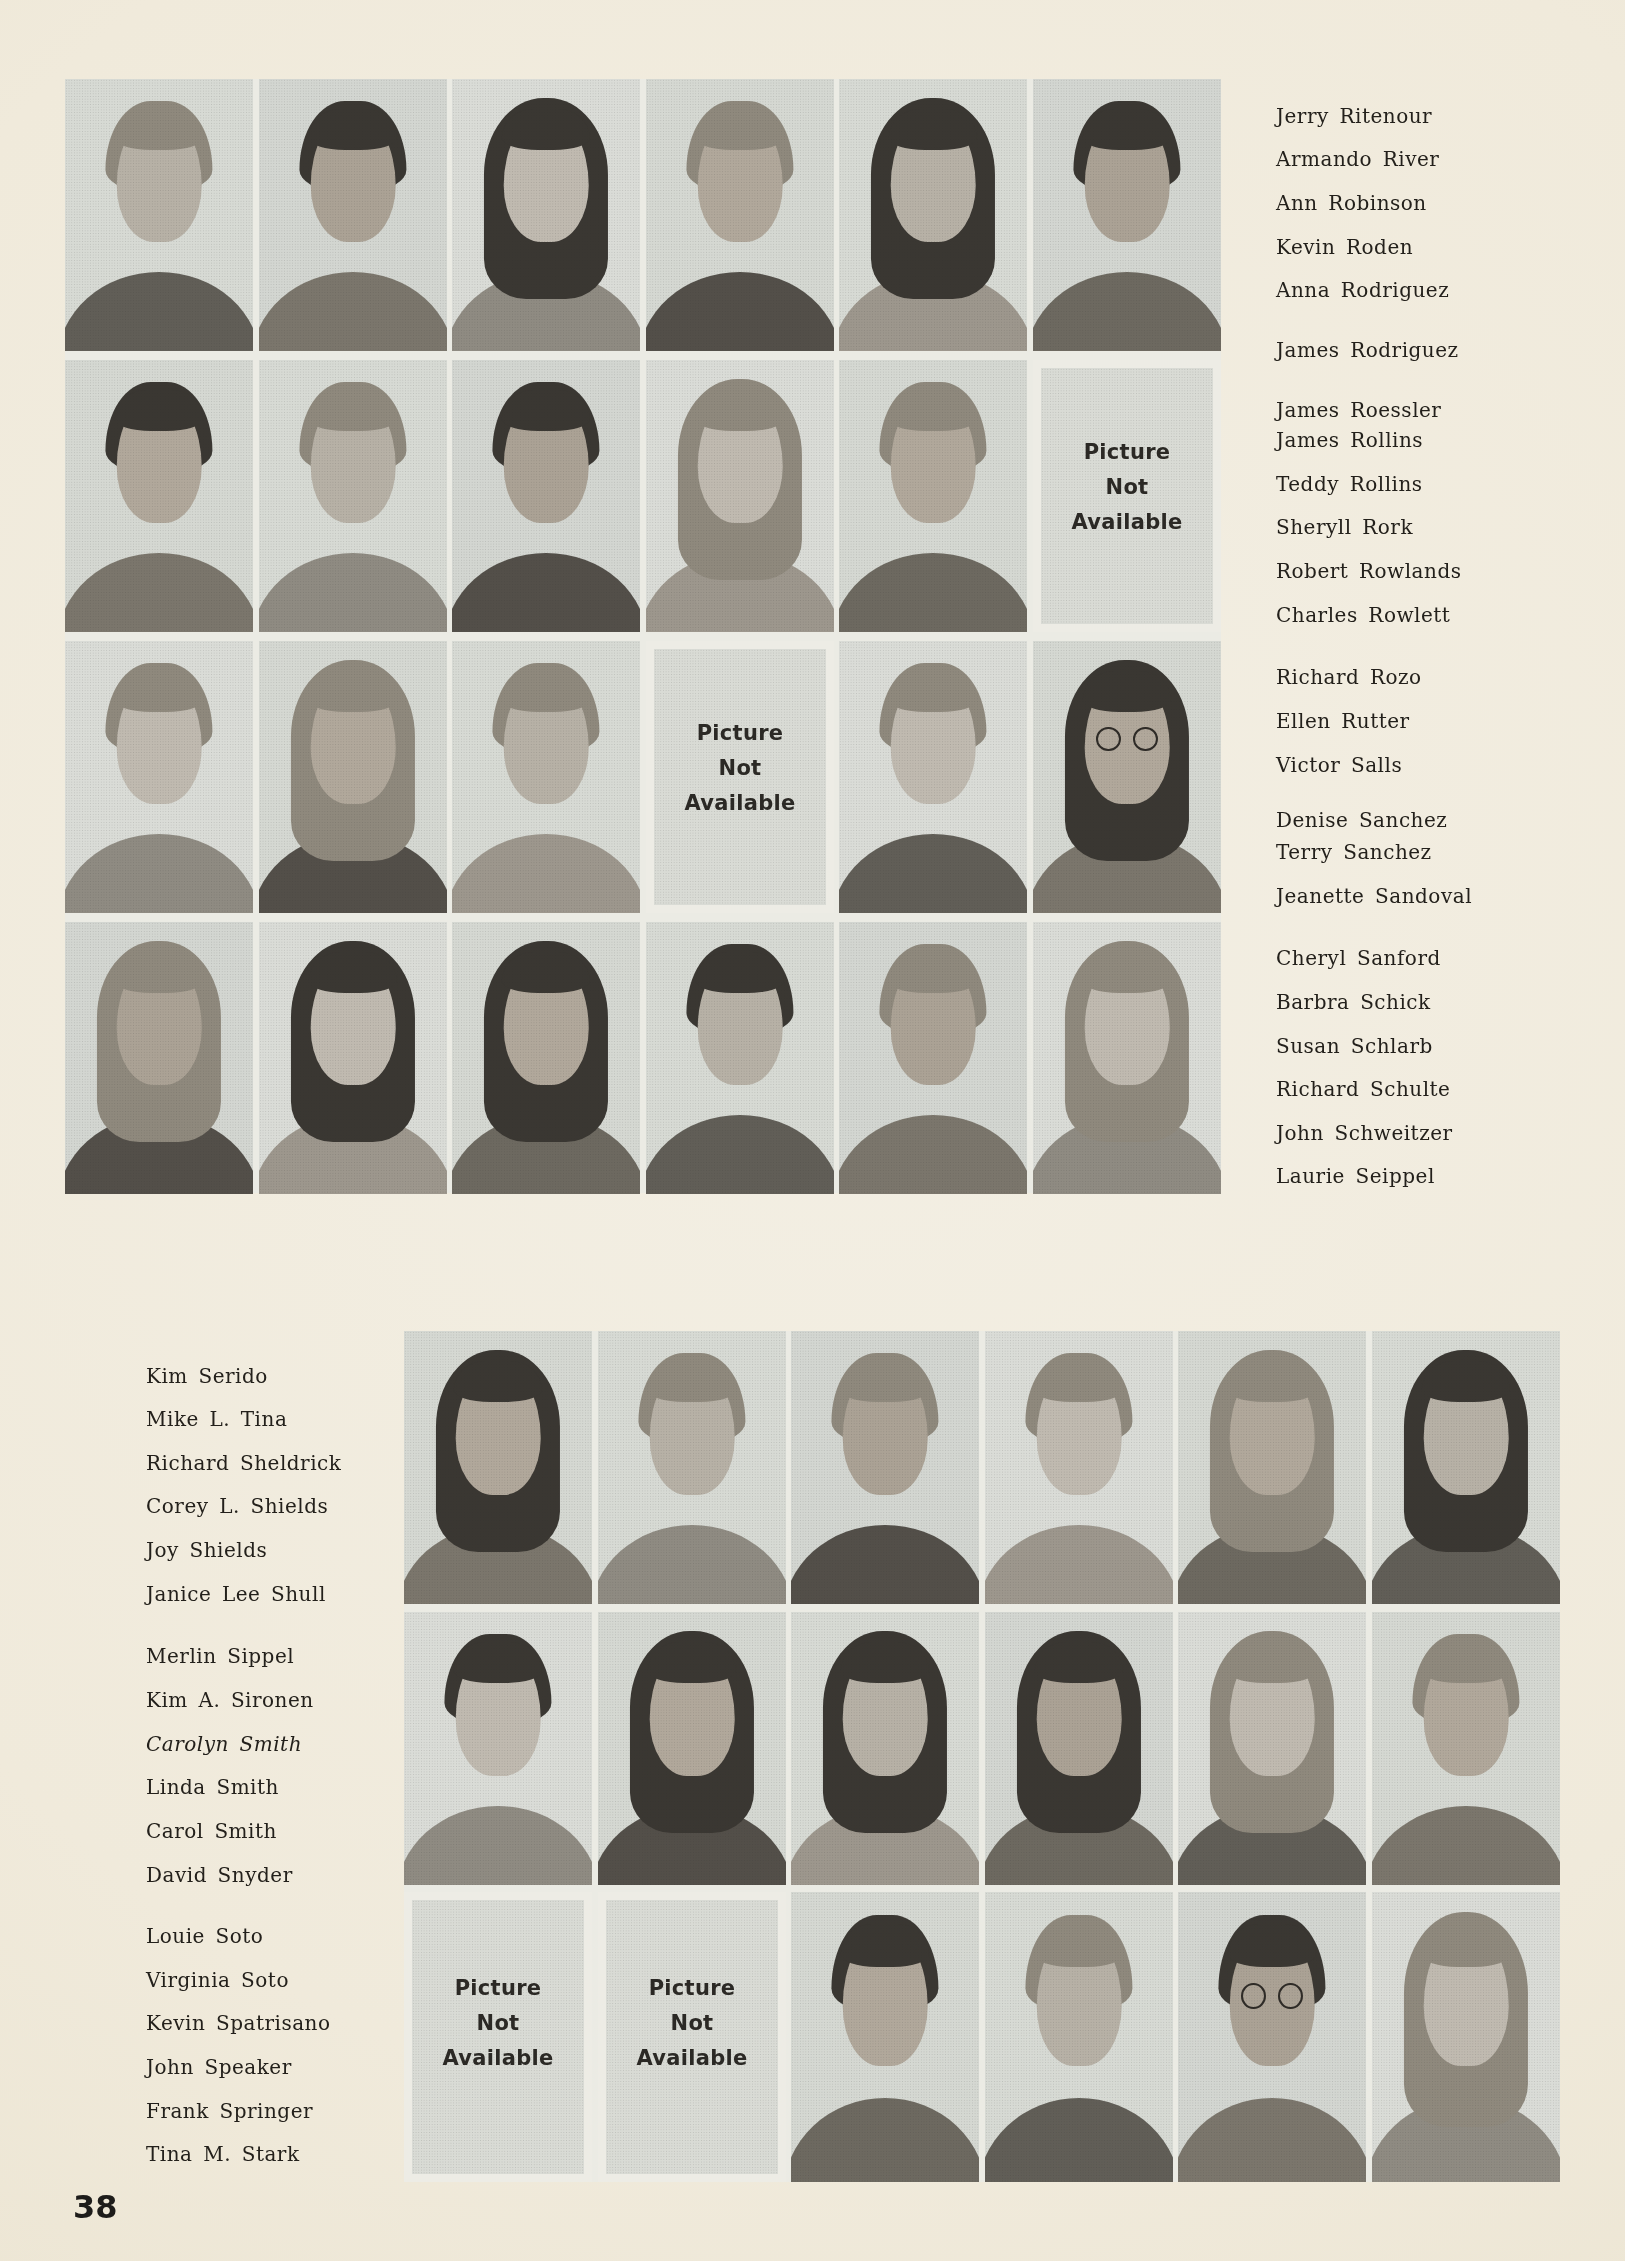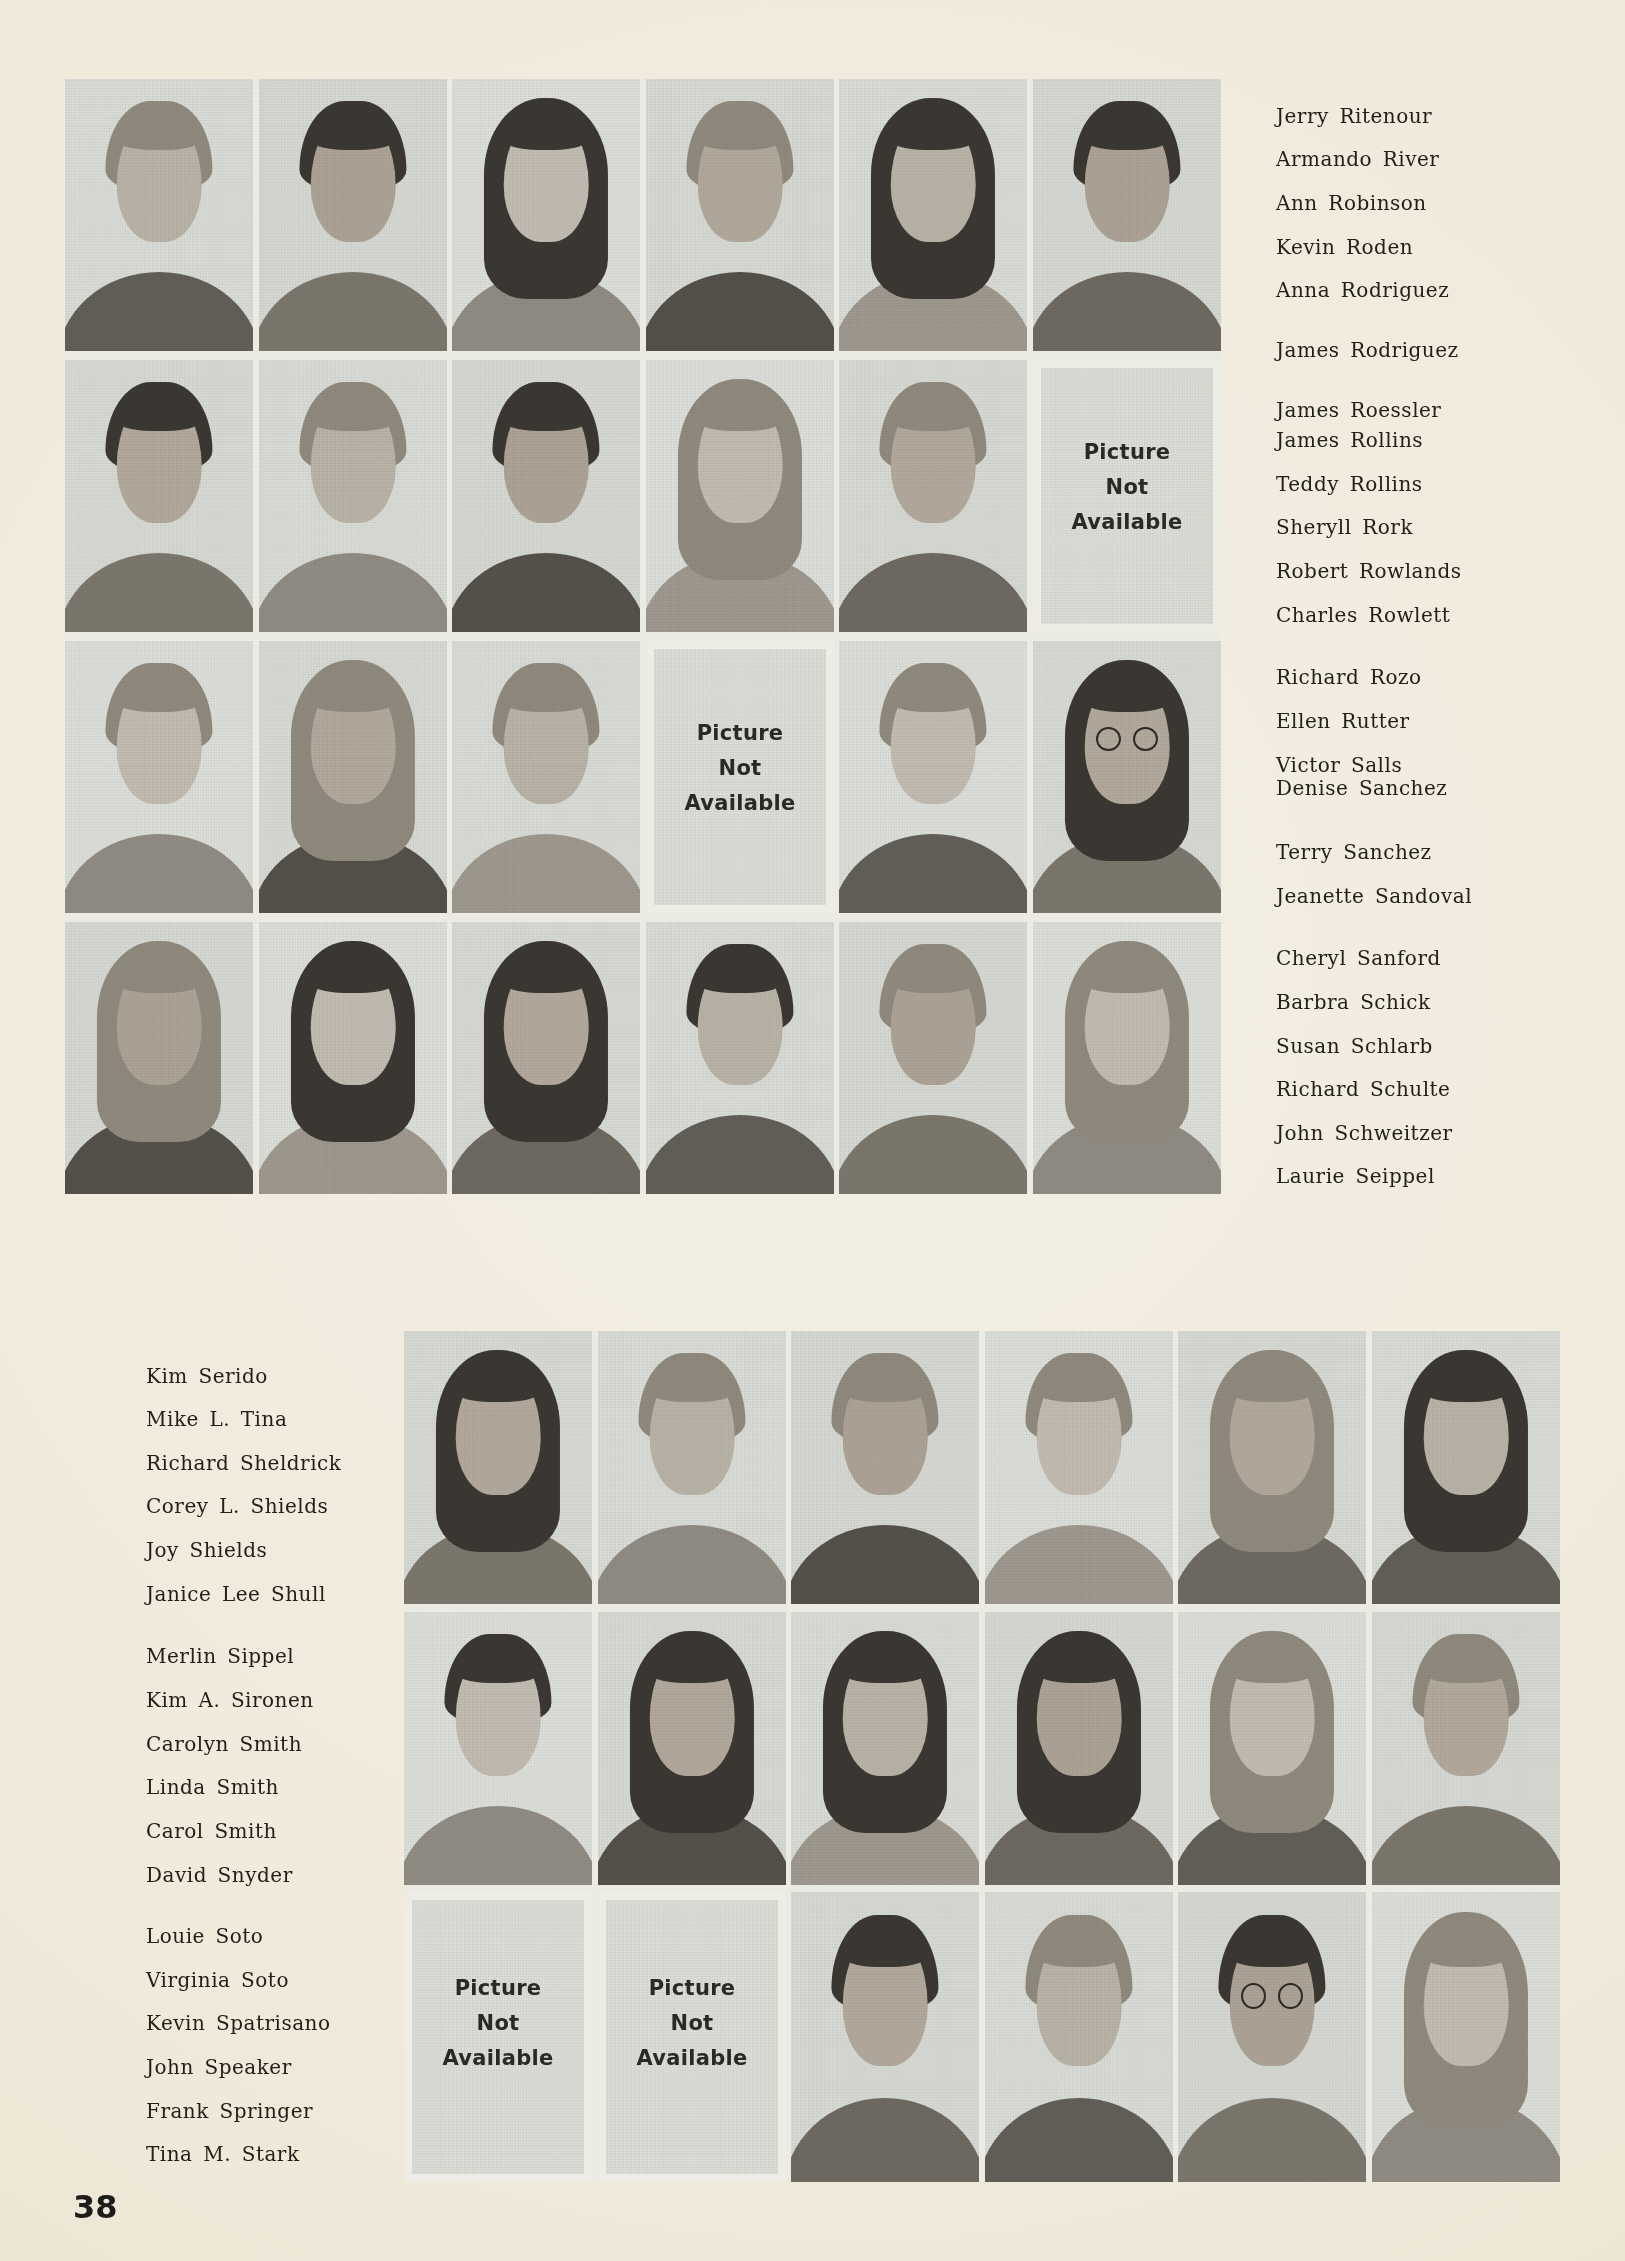--- a/index.html
+++ b/index.html
@@ -389,40 +389,40 @@
       <div class="name" style="left: 1276px; top: 338px;">James Rodriguez</div>
       <div class="name" style="left: 1276px; top: 398px;">James Roessler</div>
       <div class="name" style="left: 1276px; top: 428px;">James Rollins</div>
       <div class="name" style="left: 1276px; top: 472px;">Teddy Rollins</div>
       <div class="name" style="left: 1276px; top: 515px;">Sheryll Rork</div>
       <div class="name" style="left: 1276px; top: 559px;">Robert Rowlands</div>
       <div class="name" style="left: 1276px; top: 603px;">Charles Rowlett</div>
       <div class="name" style="left: 1276px; top: 665px;">Richard Rozo</div>
       <div class="name" style="left: 1276px; top: 709px;">Ellen Rutter</div>
       <div class="name" style="left: 1276px; top: 753px;">Victor Salls</div>
-      <div class="name" style="left: 1276px; top: 776px;">Denise Sanchez</div>
+      <div class="name" style="left: 1276px; top: 808px;">Denise Sanchez</div>
       <div class="name" style="left: 1276px; top: 840px;">Terry Sanchez</div>
       <div class="name" style="left: 1276px; top: 884px;">Jeanette Sandoval</div>
       <div class="name" style="left: 1276px; top: 946px;">Cheryl Sanford</div>
       <div class="name" style="left: 1276px; top: 990px;">Barbra Schick</div>
       <div class="name" style="left: 1276px; top: 1034px;">Susan Schlarb</div>
       <div class="name" style="left: 1276px; top: 1077px;">Richard Schulte</div>
       <div class="name" style="left: 1276px; top: 1121px;">John Schweitzer</div>
       <div class="name" style="left: 1276px; top: 1164px;">Laurie Seippel</div>
     </div>
   <div id="bottom-names">
       <div class="name" style="left: 146px; top: 1364px;">Kim Serido</div>
       <div class="name" style="left: 146px; top: 1407px;">Mike L. Tina</div>
       <div class="name" style="left: 146px; top: 1451px;">Richard Sheldrick</div>
       <div class="name" style="left: 146px; top: 1494px;">Corey L. Shields</div>
       <div class="name" style="left: 146px; top: 1538px;">Joy Shields</div>
       <div class="name" style="left: 146px; top: 1582px;">Janice Lee Shull</div>
       <div class="name" style="left: 146px; top: 1644px;">Merlin Sippel</div>
       <div class="name" style="left: 146px; top: 1688px;">Kim A. Sironen</div>
-      <div class="name" style="left: 146px; top: 1732px;">Carolyn Smith</div>
+      <div class="name" style="left: 146px; top: 1732px; font-style: italic;">Carolyn Smith</div>
       <div class="name" style="left: 146px; top: 1775px;">Linda Smith</div>
       <div class="name" style="left: 146px; top: 1819px;">Carol Smith</div>
       <div class="name" style="left: 146px; top: 1863px;">David Snyder</div>
       <div class="name" style="left: 146px; top: 1924px;">Louie Soto</div>
       <div class="name" style="left: 146px; top: 1968px;">Virginia Soto</div>
       <div class="name" style="left: 146px; top: 2011px;">Kevin Spatrisano</div>
       <div class="name" style="left: 146px; top: 2055px;">John Speaker</div>
       <div class="name" style="left: 146px; top: 2099px;">Frank Springer</div>
       <div class="name" style="left: 146px; top: 2142px;">Tina M. Stark</div>
     </div>

